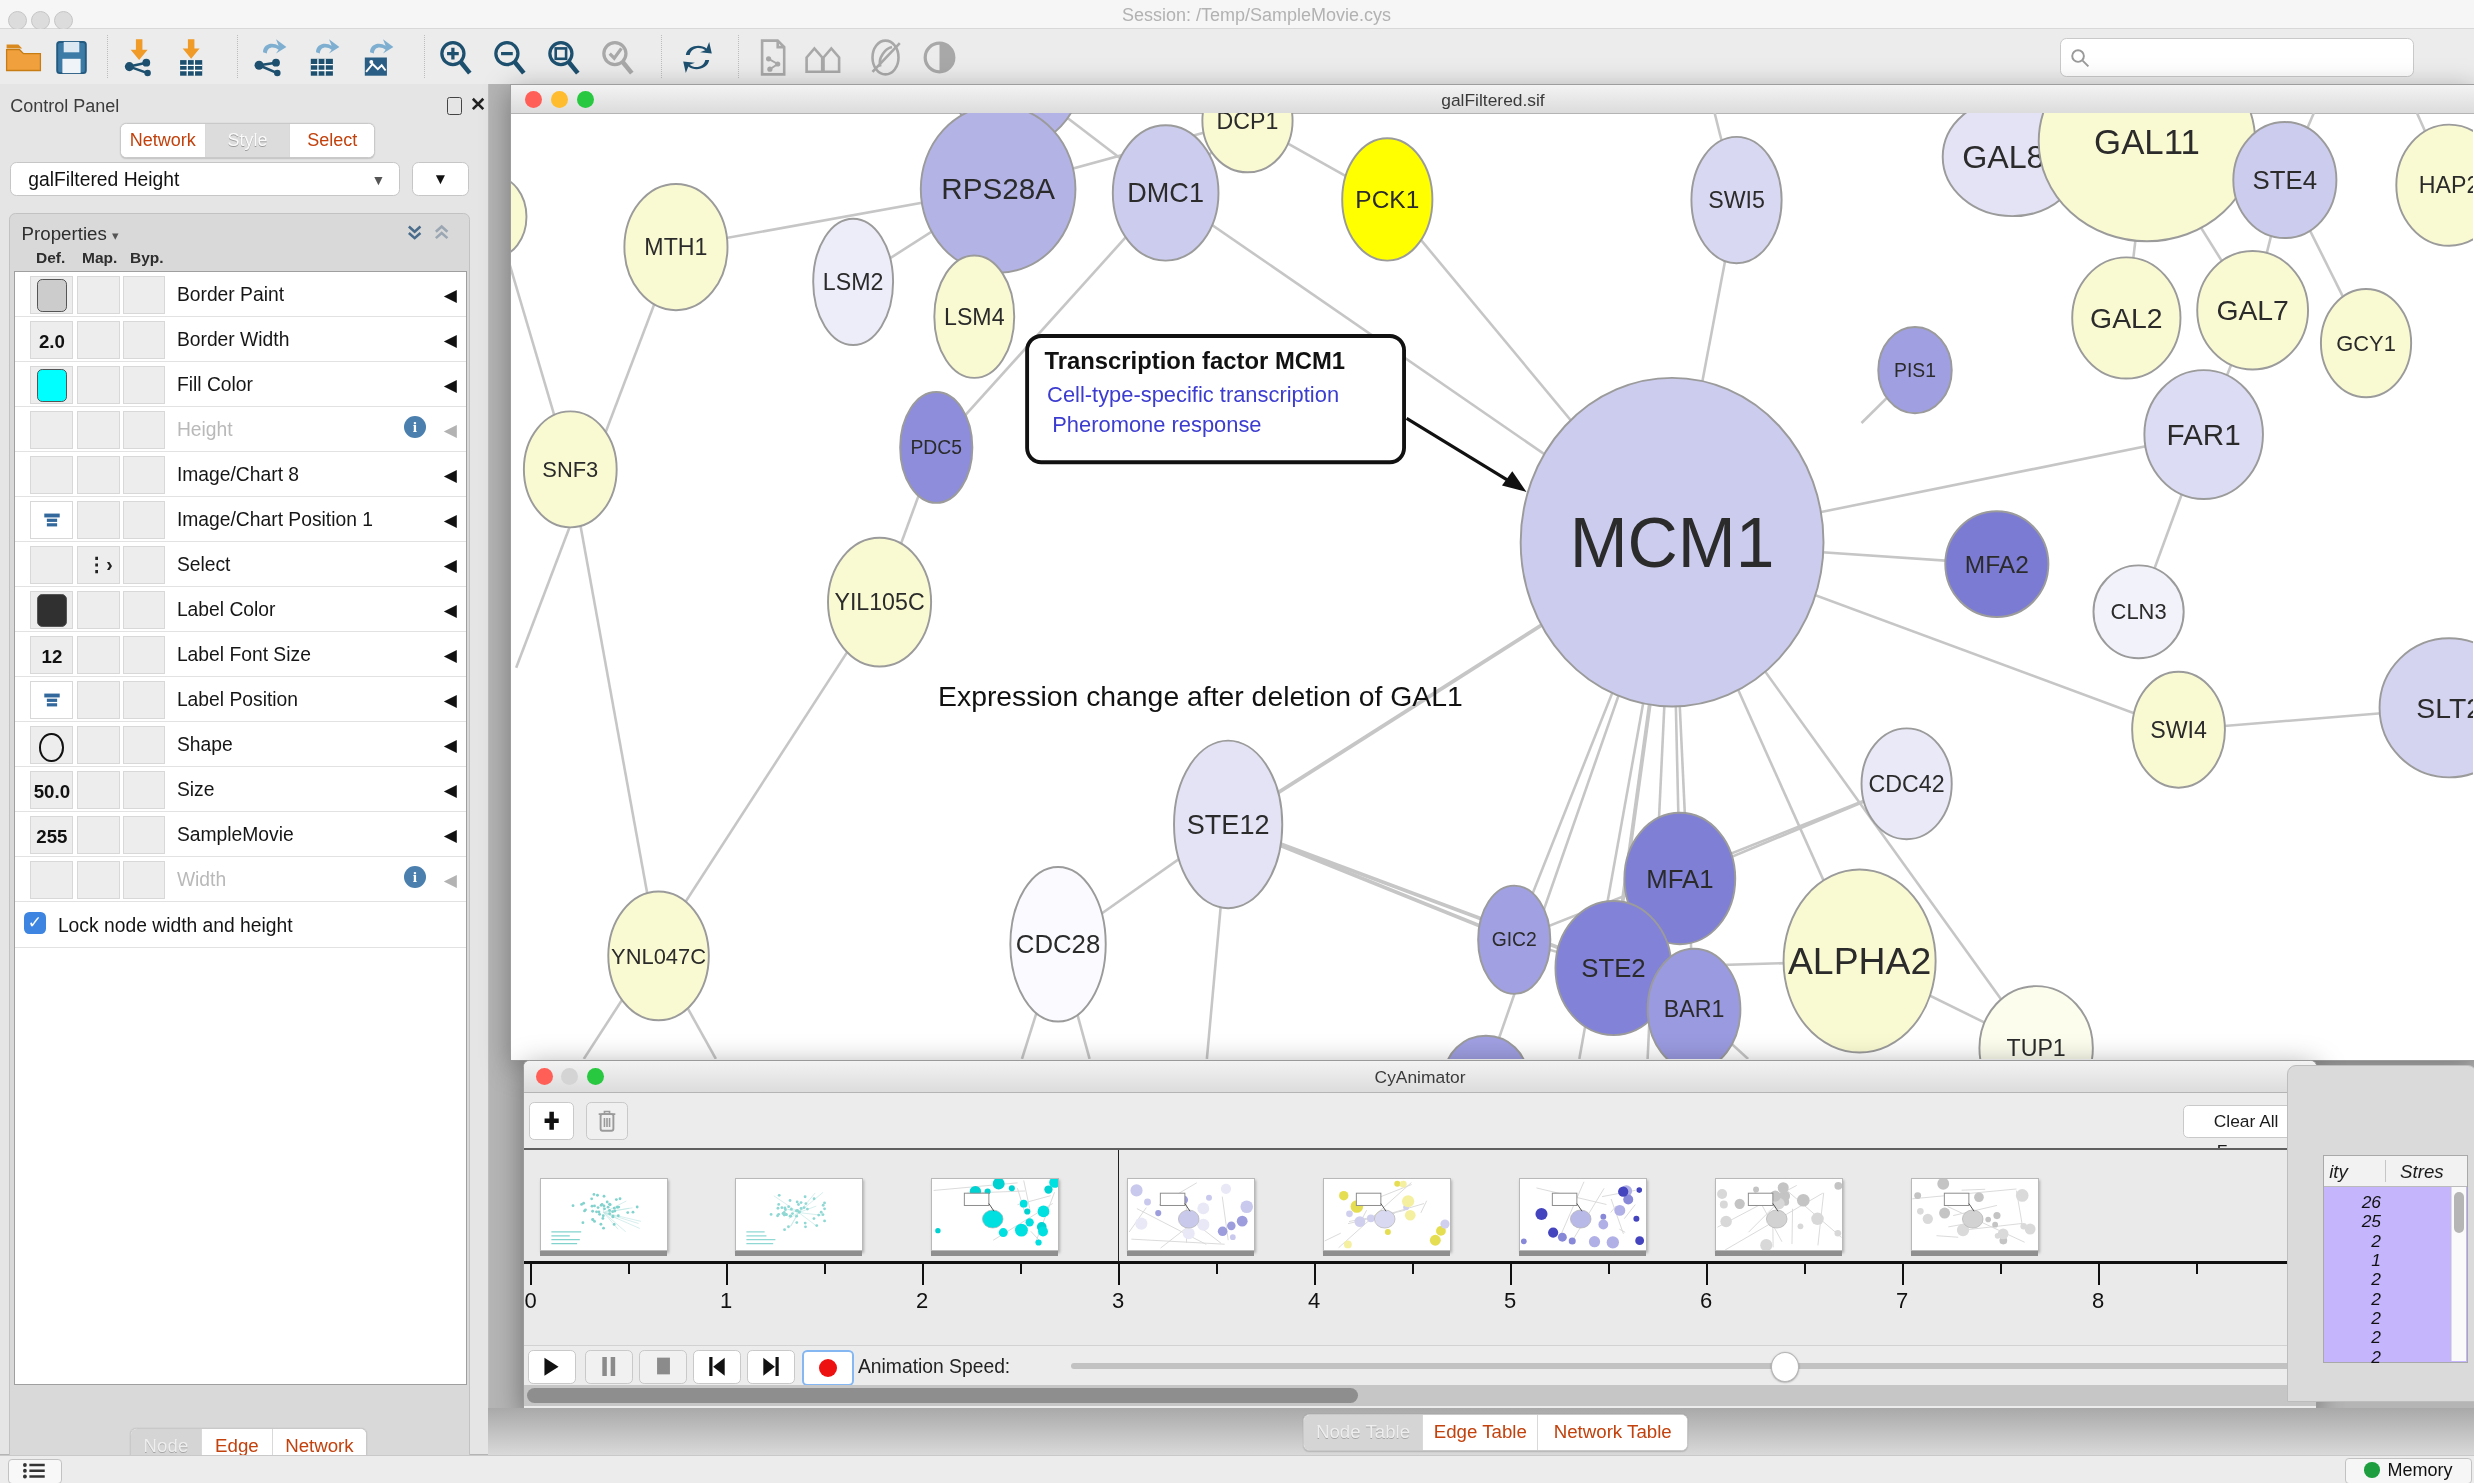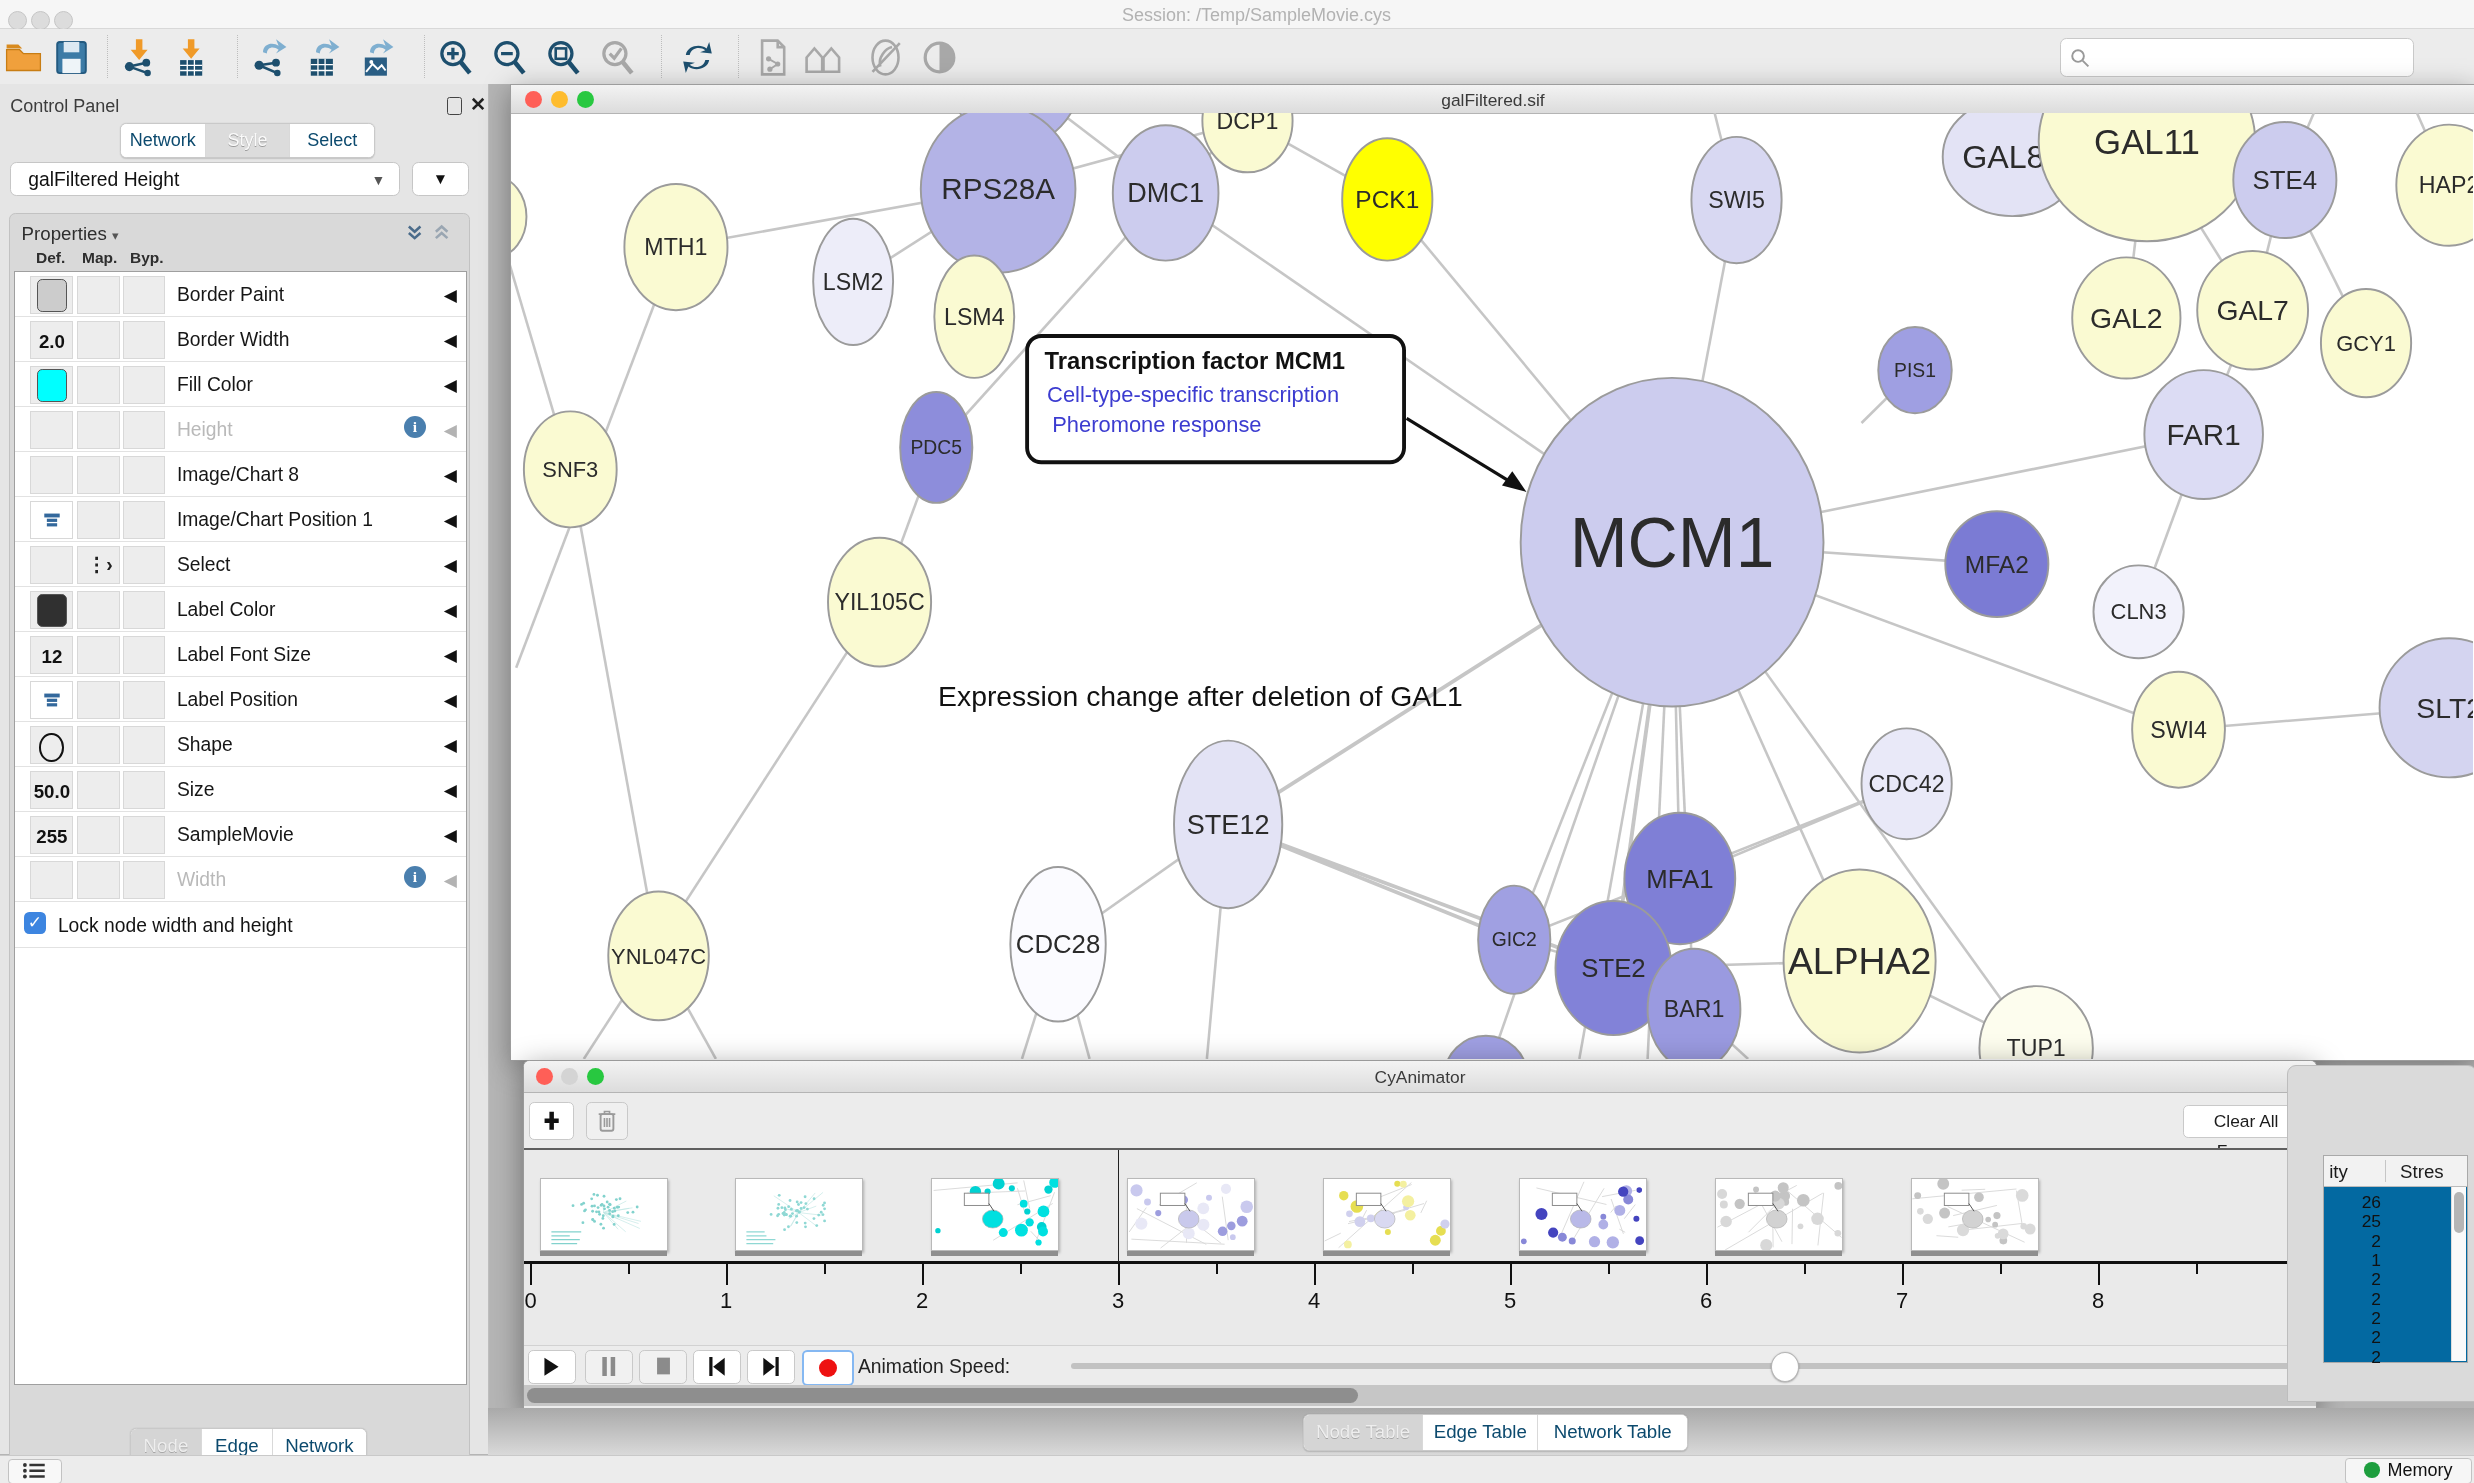--- a/index.html
+++ b/index.html
@@ -18,21 +18,21 @@
   .tb-sep{top:6.4px;width:0;height:43px;border-left:1.3px dotted #bdbdbd;}
   #search-box{left:2060px;top:9px;width:352px;height:37px;background:#fff;border:1.3px solid #c9c9c9;border-radius:6.4px;}
   #search-box input{position:absolute;left:34px;top:2.6px;width:309px;height:28px;border:none;outline:none;font-size:18px;background:transparent;}
 
   
   #control-panel{left:0;top:84px;width:488px;height:1370px;background:#e5e5e5;border-right:1.3px solid #bdbdbd;}
   #cp-title{left:10.3px;top:11.6px;font-size:18px;color:#3c3c3c;}
   #cp-float{left:447px;top:13px;width:13px;height:15.5px;border:1.9px solid #444;border-radius:2.6px;}
   #cp-close{left:470px;top:9px;font-size:19.3px;font-weight:bold;color:#222;}
   .seg-tabs{display:flex;border:0.6px solid #c9c9c9;border-radius:6.4px;overflow:hidden;background:#fff;box-shadow:0 0.6px 1.3px rgba(0,0,0,.15);}
-  .seg{font-size:18px;color:#0c4a6e;padding:5.8px 0;text-align:center;background:#fff;border-left:0.6px solid #d9d9d9;}
+  .seg{font-size:18px;color:#c2410c;padding:5.8px 0;text-align:center;background:#fff;border-left:0.6px solid #d9d9d9;}
   .seg:first-child{border-left:none;}
   .seg.sel-dis{background:#dcdcdc;color:#fafafa;text-shadow:0 0.6px 0.6px #9a9a9a;}
   .seg.dis{background:#d5d5d5;color:#eeeeee;text-shadow:0 0.6px 0.6px #a6a6a6;}
   #cp-tabs{left:120px;top:39px;width:253px;}
   #cp-tabs .seg{width:33.3%;}
   #style-select{left:10.3px;top:78px;width:388px;height:32px;background:#fff;border:1.3px solid #c6c6c6;border-radius:6.4px;}
   #style-select .val{position:absolute;left:17px;top:5.8px;font-size:19.3px;color:#111;}
   #style-select .arr{position:absolute;right:14px;top:9px;font-size:14px;color:#555;}
   #style-menu-btn{left:412px;top:78px;width:55px;height:32px;background:#fff;border:1.3px solid #c6c6c6;border-radius:6.4px;text-align:center;font-size:15.5px;color:#111;line-height:31px;}
   #props-box{left:9px;top:129px;width:459px;height:1255px;background:#d9d9d9;border:0.6px solid #c2c2c2;border-radius:6.4px;}
@@ -91,21 +91,21 @@
   #btn-record{border:2.6px solid #85b8f2;}
   #rec-dot{display:inline-block;margin-top:7px;width:18px;height:18px;border-radius:50%;background:#ee1111;}
   #speed-label{position:absolute;left:334px;top:10.3px;font-size:19.3px;color:#222;}
   #speed-track{position:absolute;left:547px;top:17px;width:1222px;height:6.4px;background:#c2c2c2;border-radius:3.2px;}
   #speed-knob{position:absolute;top:-11px;width:26px;height:28px;background:#fff;border:0.6px solid #b5b5b5;border-radius:50%;box-shadow:0 0.6px 1.9px rgba(0,0,0,.35);}
   #cy-scroll{position:absolute;left:0;top:324px;width:100%;height:20.6px;background:#c6c6c6;}
   #cy-scroll .thumbbar{position:absolute;left:2.6px;top:2.6px;width:831px;height:15.5px;background:#8e8e8e;border-radius:7.7px;}
 
   
   #table-frag{left:2287px;top:1065px;width:188px;height:335px;background:#dadada;border-radius:9px 9px 0 0;border:0.6px solid #bdbdbd;}
-  #tf-table{position:absolute;left:35px;top:89px;width:143px;height:206px;background:#0369a1;border:0.6px solid #a9a9a9;}
+  #tf-table{position:absolute;left:35px;top:89px;width:143px;height:206px;background:#c4b5fd;border:0.6px solid #a9a9a9;font-style:italic;}
   #tf-head{position:absolute;left:0;top:0;width:100%;height:30px;background:#f2f2f2;border-bottom:1.3px solid #bbb;font-size:18.7px;color:#1b1b1b;}
   #tf-col-div{position:absolute;left:61px;top:3.9px;width:1.3px;height:22px;background:#c6c6c6;}
   .tf-row{position:absolute;width:57px;text-align:right;font-size:17.4px;color:#111;}
   #tf-scroll{position:absolute;right:1.3px;top:31px;width:14px;height:174px;background:#fafafa;border-left:0.6px solid #ddd;}
   #tf-scroll .th{position:absolute;left:1.9px;top:5.2px;width:10.3px;height:41px;background:#b5b5b5;border-radius:5.2px;}
 
   
   #tabs-band{left:488px;top:1408px;width:1987px;height:47px;background:linear-gradient(#a9a9a9,#d9d9d9);}
   #table-tabs{left:1303px;top:1414px;width:383px;}
   #table-tabs .seg{font-size:18.7px;padding:6.4px 0;}

